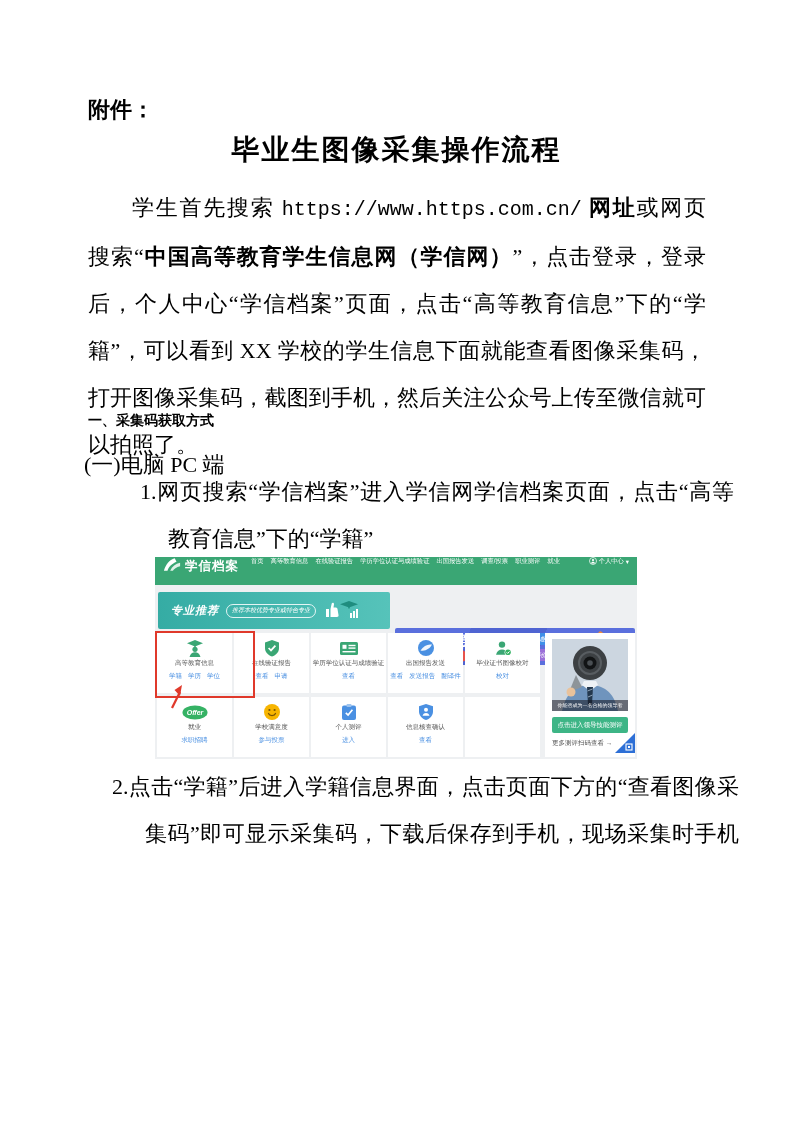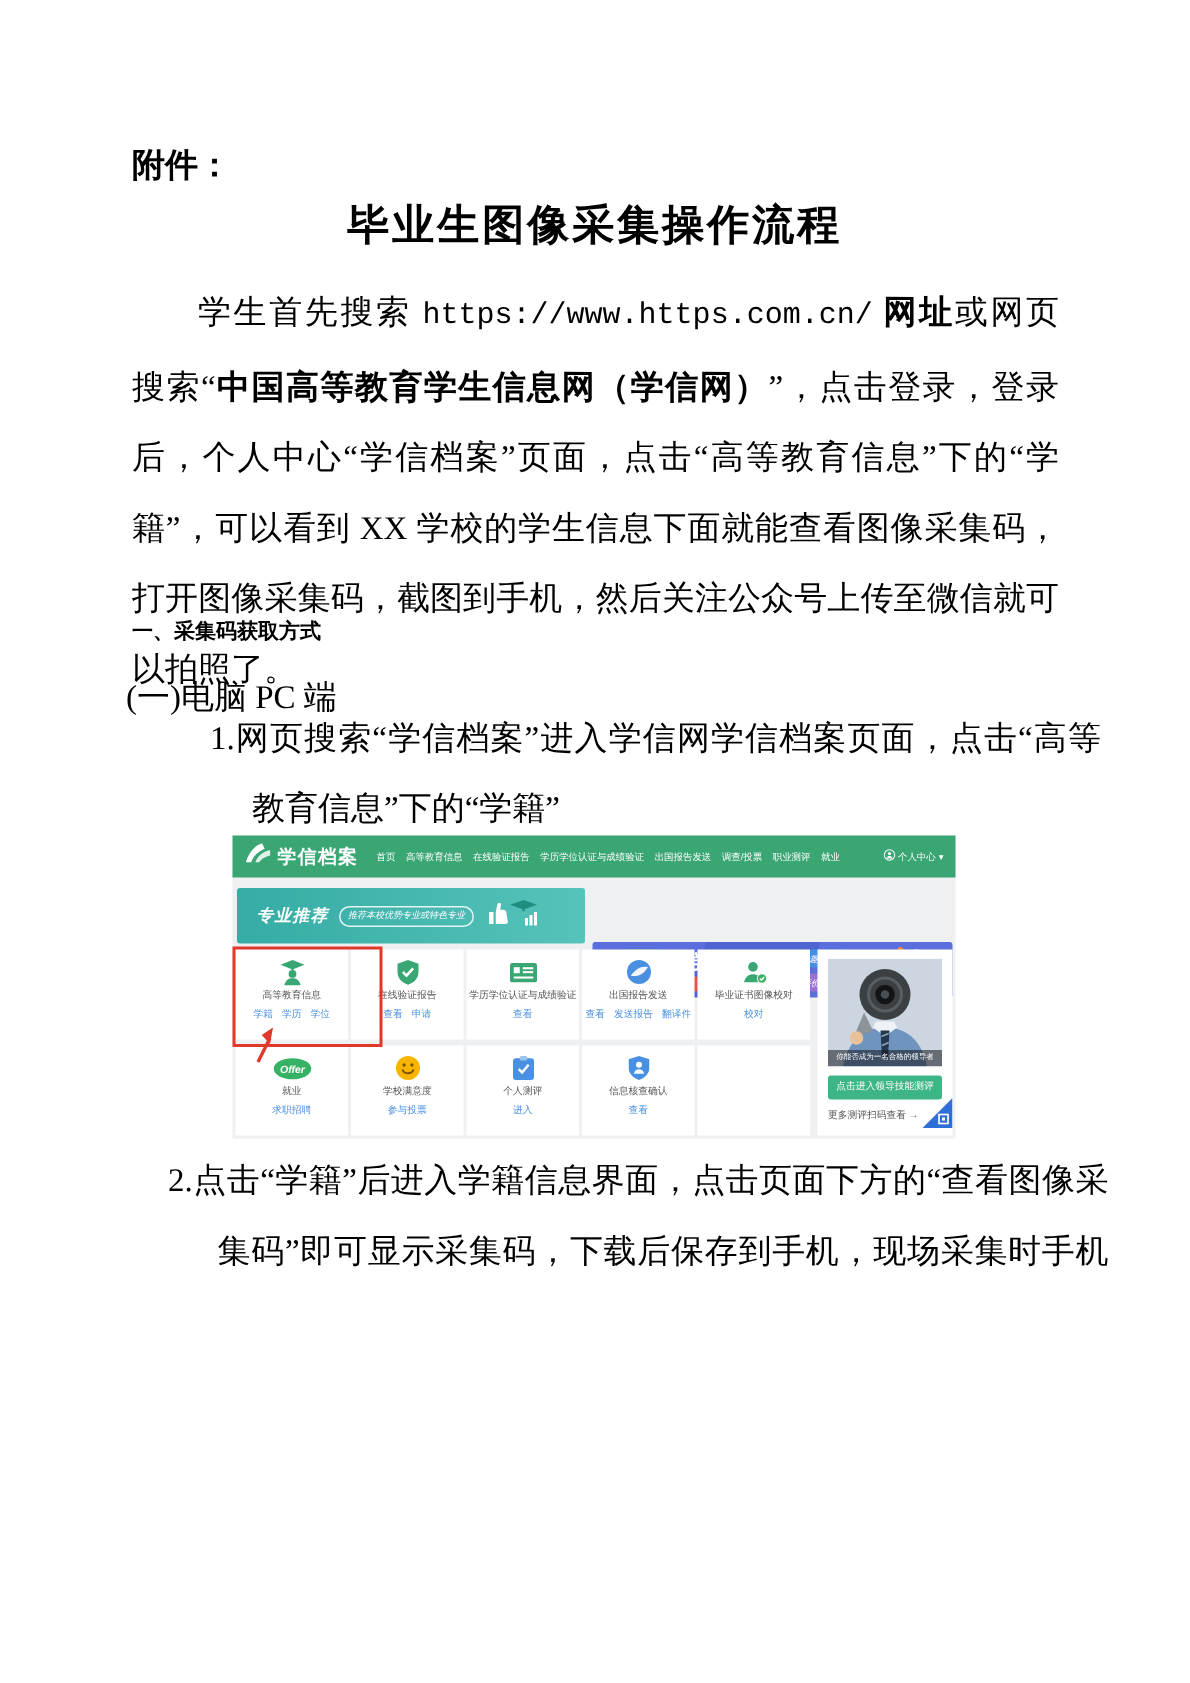--- a/index.html
+++ b/index.html
@@ -17,21 +17,21 @@
   .h-sec{position:absolute;top:412px;left:88px;font-size:14px;font-weight:bold;}
   .h-sub{position:absolute;top:450px;left:84px;font-size:22px;font-weight:normal;}
   .step{position:absolute;font-size:22px;line-height:47px;text-align:justify;}
   .step1{top:468px;left:140px;width:566px;padding-left:28px;text-indent:-28px;}
   .step2{top:763px;left:112px;width:594px;padding-left:33px;text-indent:-33px;}
 
   
   .shot{position:absolute;left:155px;top:557px;width:482px;height:202px;
         font-family:"Liberation Sans","DejaVu Sans",sans-serif;background:#eef0f2;}
   .shot-header{position:absolute;left:0;top:0;width:482px;height:28px;background:#3aa674;
-               display:flex;align-items:center;padding:0 8px;box-sizing:border-box;white-space:nowrap;}
+               display:flex;align-items:flex-start;padding:0 8px;box-sizing:border-box;white-space:nowrap;}
   .logo{display:flex;align-items:center;gap:4px;}
   .logo-text{color:#fff;font-size:12.5px;font-weight:bold;letter-spacing:1px;}
   .nav{display:flex;gap:7px;margin-left:12px;font-size:6.3px;color:#fff;align-items:center;}
   .nav span{cursor:default;}
   .usermenu{margin-left:auto;display:flex;align-items:center;gap:2px;color:#fff;font-size:6.3px;}
 
   .banner{position:absolute;top:35px;height:37px;border-radius:2px;overflow:hidden;font-style:italic;}
   .banner-left{left:3px;width:232px;background:linear-gradient(90deg,#35aca4,#56c3ba);
                display:flex;align-items:center;}
   .bl-title{color:#fff;font-size:11px;font-weight:bold;margin-left:13px;letter-spacing:1px;}

